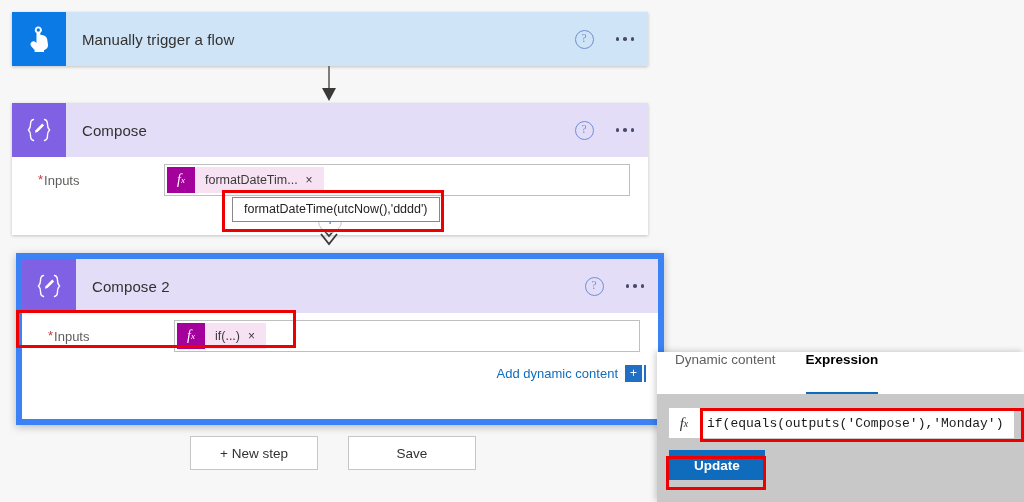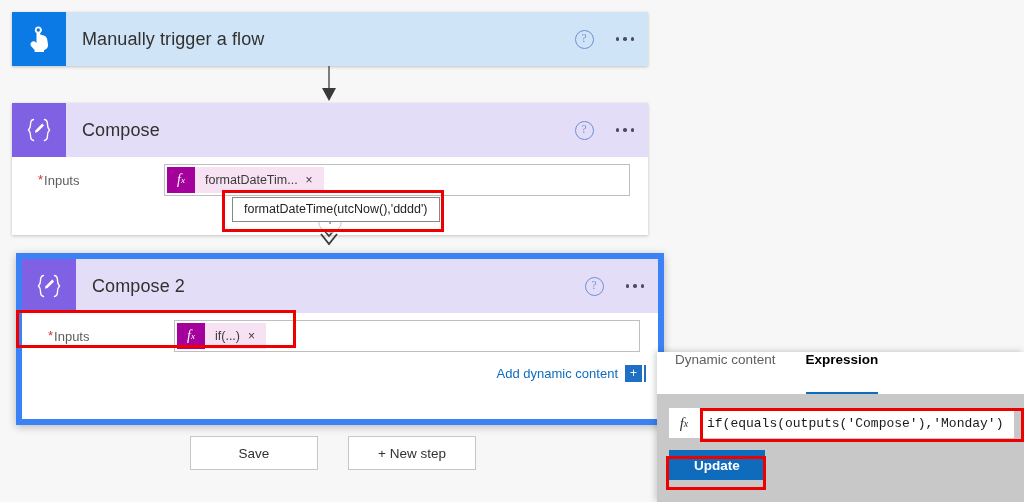--- a/index.html
+++ b/index.html
@@ -36,21 +36,21 @@
   }
   .card-icon {
     width: 54px;
     height: 54px;
     flex: 0 0 54px;
     display: flex;
     align-items: center;
     justify-content: center;
   }
   .card-title {
-    font-size: 18px;
+    font-size: 15px;
     color: #323130;
     padding-left: 16px;
     letter-spacing: .1px;
   }
   .header-actions {
     position: absolute;
     right: 14px;
     top: 0;
     height: 54px;
     display: flex;
@@ -490,22 +490,22 @@
       </div>
       <div class="adc-row">
         <span class="adc-link">Add dynamic content</span>
         <span class="adc-btn">+</span>
       </div>
       <div style="height:26px"></div>
     </div>
   </div>
 
   <div class="flow-buttons">
+    <button class="flow-btn">+ New step</button>
     <button class="flow-btn">Save</button>
-    <button class="flow-btn">+ New step</button>
   </div>
 
   <div id="expr-panel">
     <div class="panel-tabs">
       <div class="panel-tab">Dynamic content</div>
       <div class="panel-tab active">Expression</div>
     </div>
     <div class="panel-body">
       <div class="expr-field">
         <span class="expr-fx">

